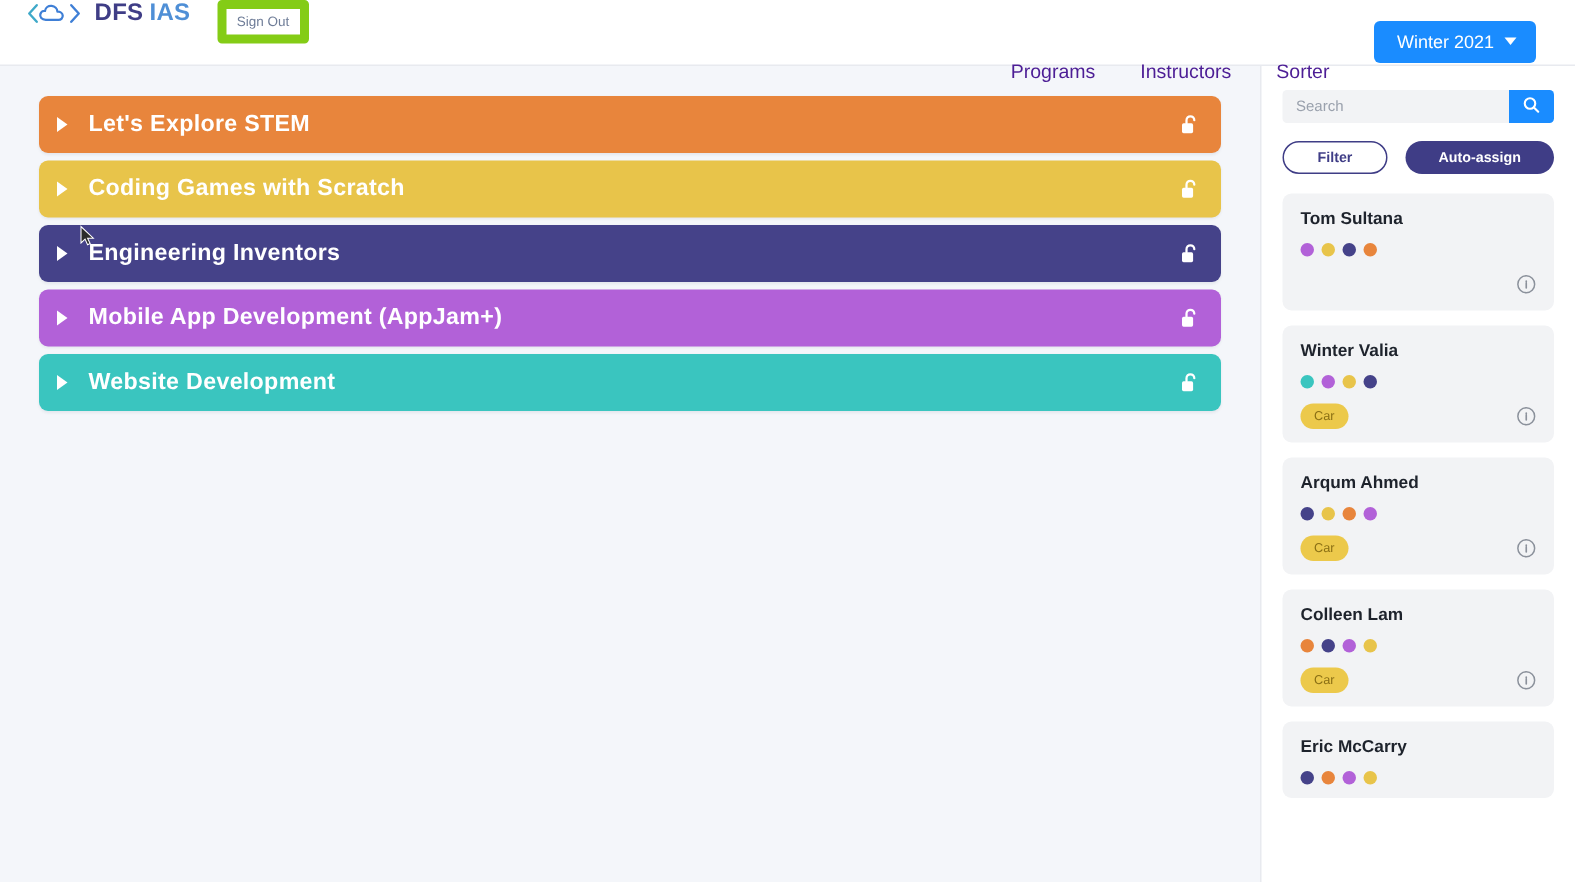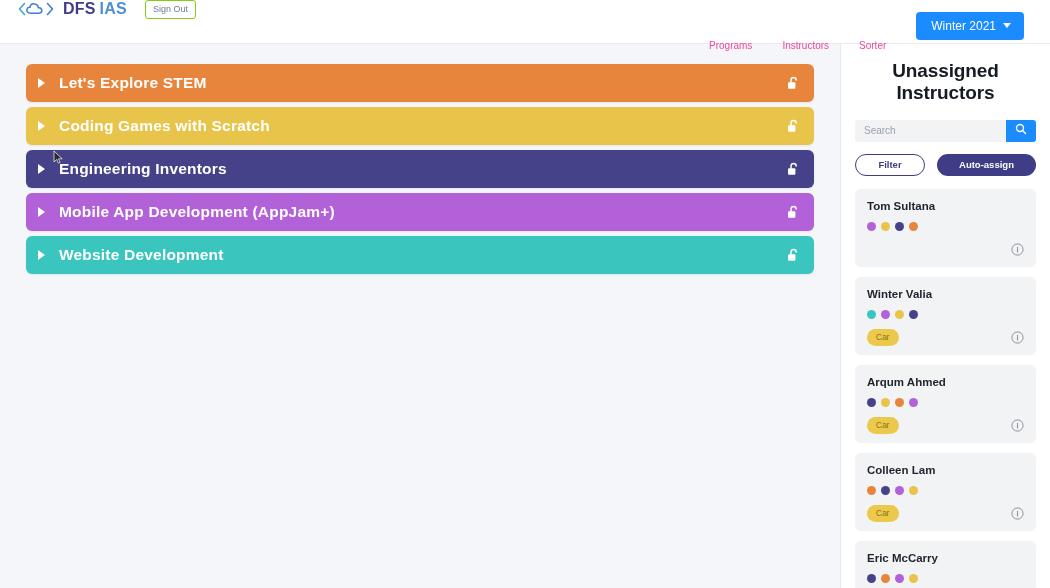--- a/index.html
+++ b/index.html
@@ -27,35 +27,35 @@
     font-size: 16px; font-weight: bold; letter-spacing: .2px;
     display: flex; gap: 4px;
   }
   .brand-dfs { color: #3f3d86; }
   .brand-ias { color: #4f8fd6; }
   .signout-btn {
     margin-left: 18px;
     font-size: 9px;
     color: #6f7d98;
     background: #ffffff;
-    border: 1px solid #84cc16;
+    border: 6px solid #84cc16;
     border-radius: 3px;
     padding: 4px 7px;
     line-height: 1;
     cursor: pointer;
   }
   .nav-right {
     margin-left: auto;
     display: flex;
     align-items: center;
     gap: 30px;
   }
   .nav-link {
-    font-size: 10px;
-    color: #ec4899;
+    font-size: 13px;
+    color: #4c1d95;
     text-decoration: none;
     cursor: pointer;
     white-space: nowrap;
     margin-top: 40px;
   }
   .term-btn {
     background: #1a8cff;
     color: #fff;
     font-size: 12px;
     border: none;
@@ -307,21 +307,20 @@
     </div>
 
     <span class="cursor-arrow">
       <svg width="11" height="15" viewBox="0 0 11 15">
           <path d="M1 1 L1 12 L3.7 9.4 L5.4 13.2 L7.1 12.4 L5.4 8.8 L9.2 8.8 Z" fill="#2b2b2b" stroke="#fff" stroke-width=".7"></path>
         </svg>
     </span>
   </div>
 
   <div class="sidebar">
-    <div class="sb-title">Unassigned Instructors</div>
 
     <div class="search-row">
       <input class="search-input" type="text" placeholder="Search" style="">
       <button class="search-btn">
         <span>
           <svg width="12" height="12" viewBox="0 0 12 12">
               <circle cx="5" cy="5" r="3.5" fill="none" stroke="#fff" stroke-width="1.4"></circle>
               <path d="M7.6 7.6 L10.5 10.5" stroke="#fff" stroke-width="1.4" stroke-linecap="round"></path>
             </svg>
         </span>

